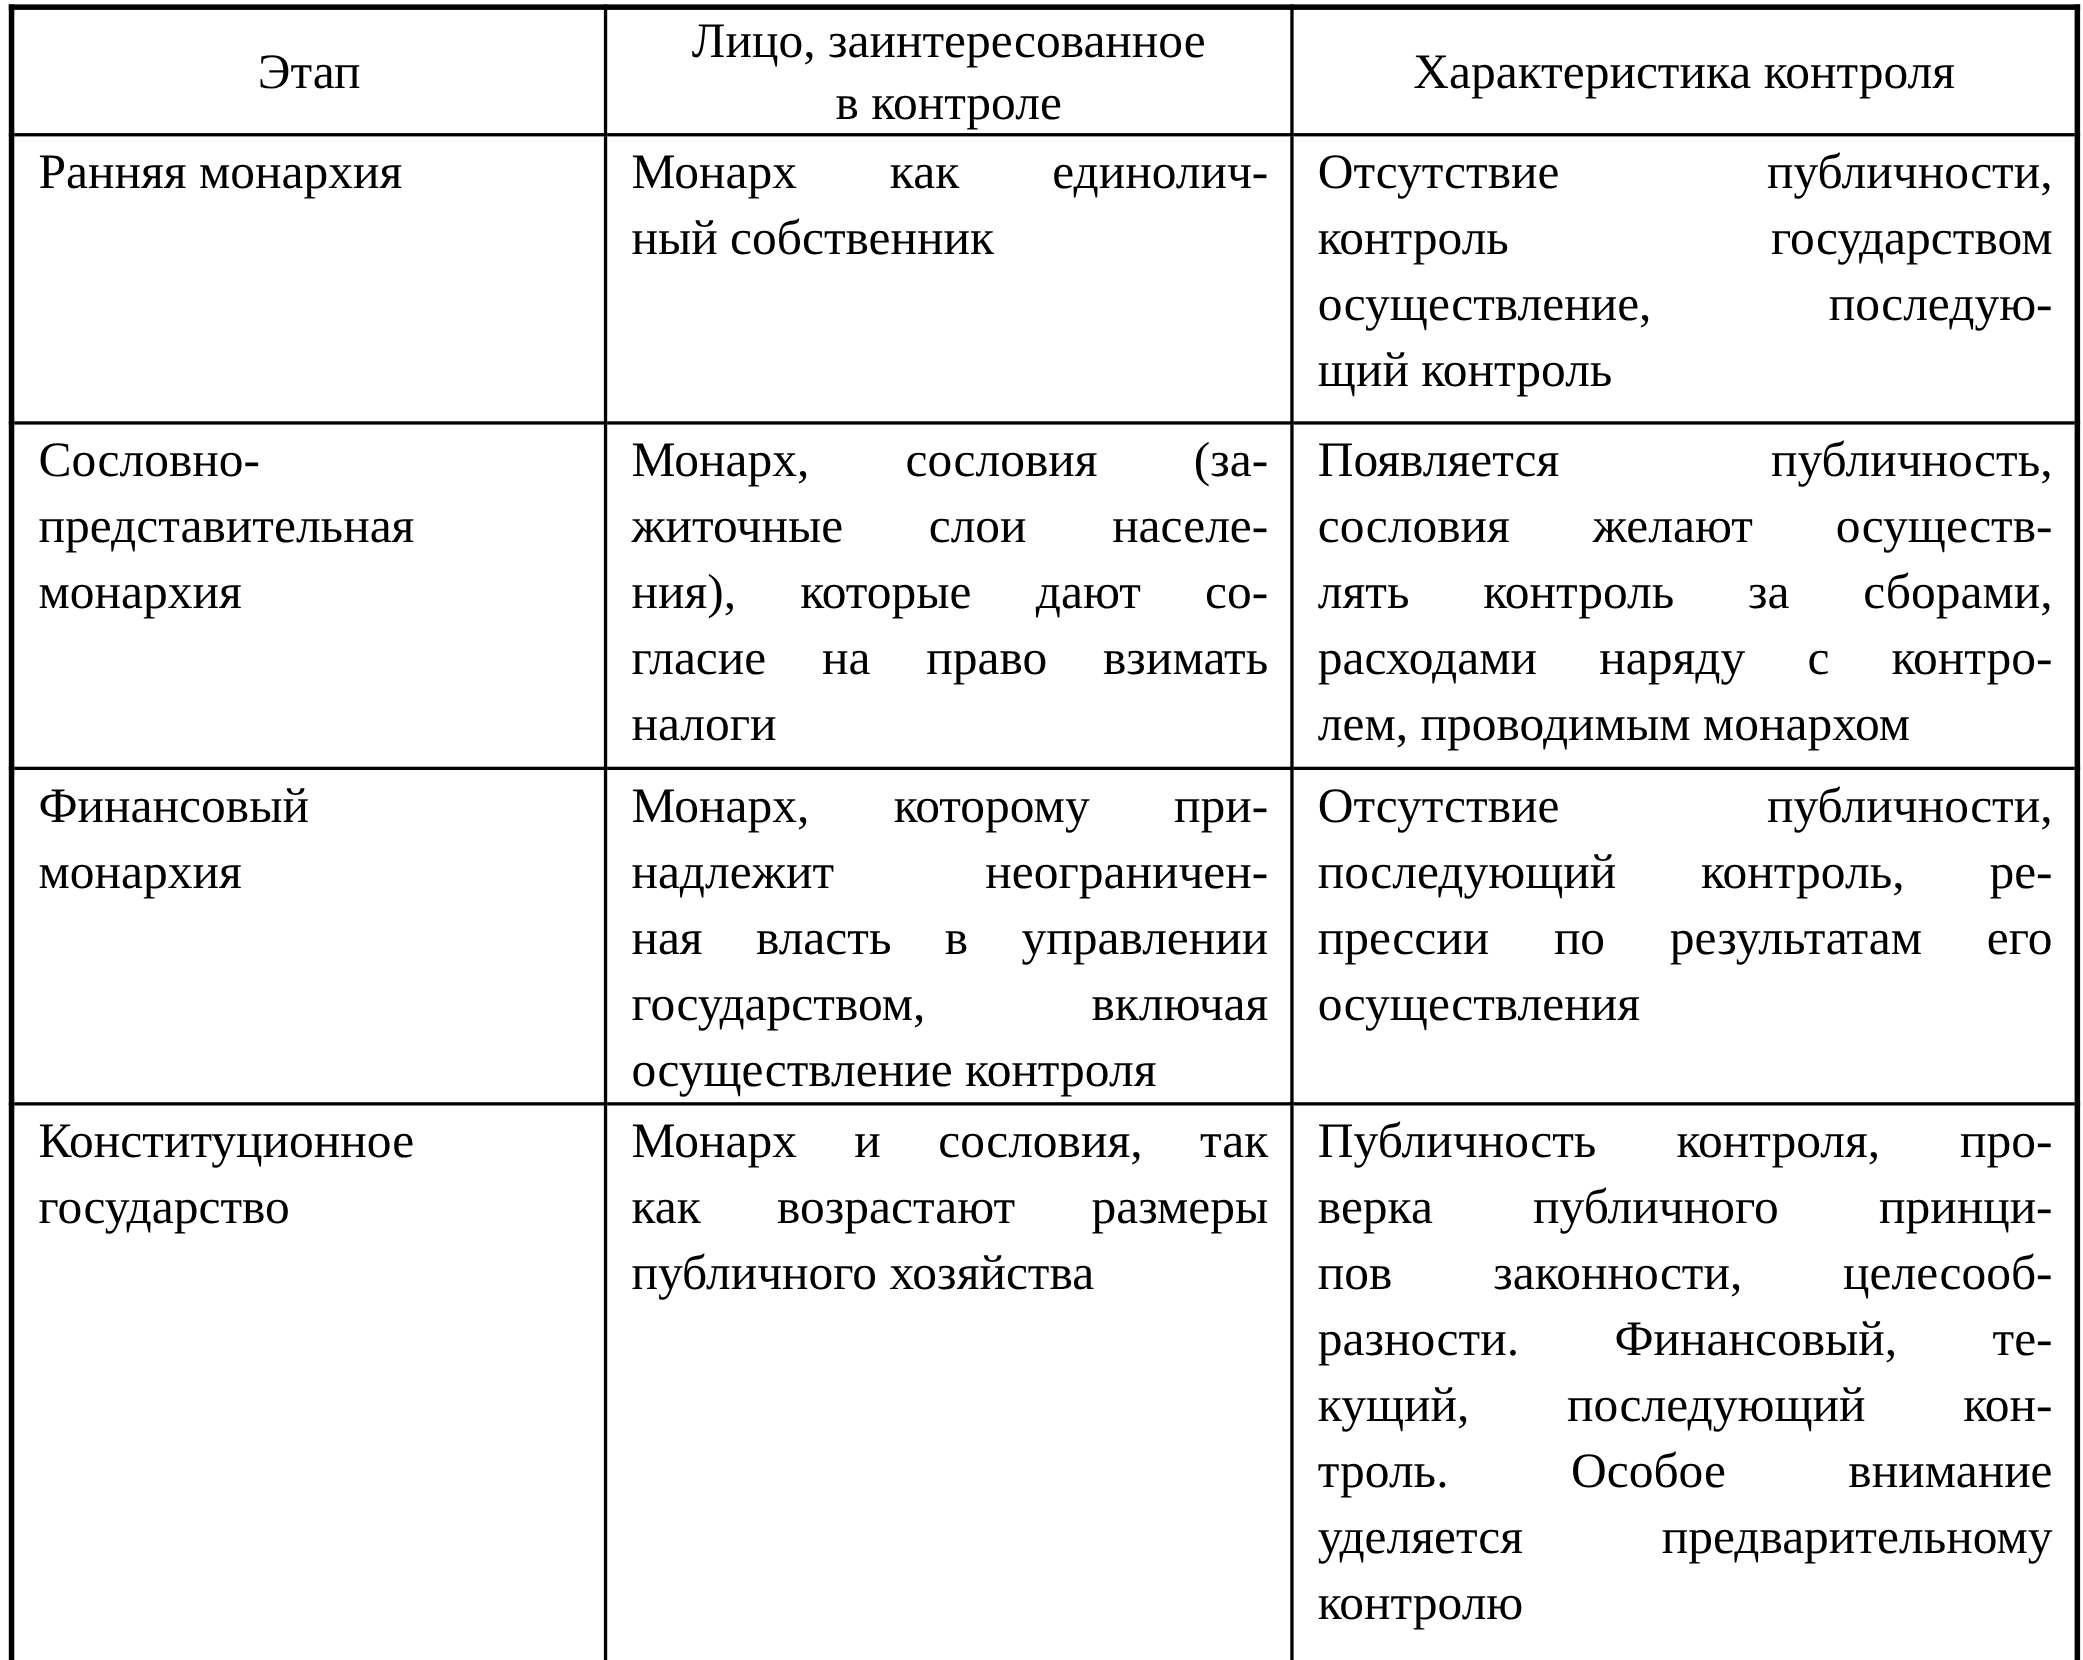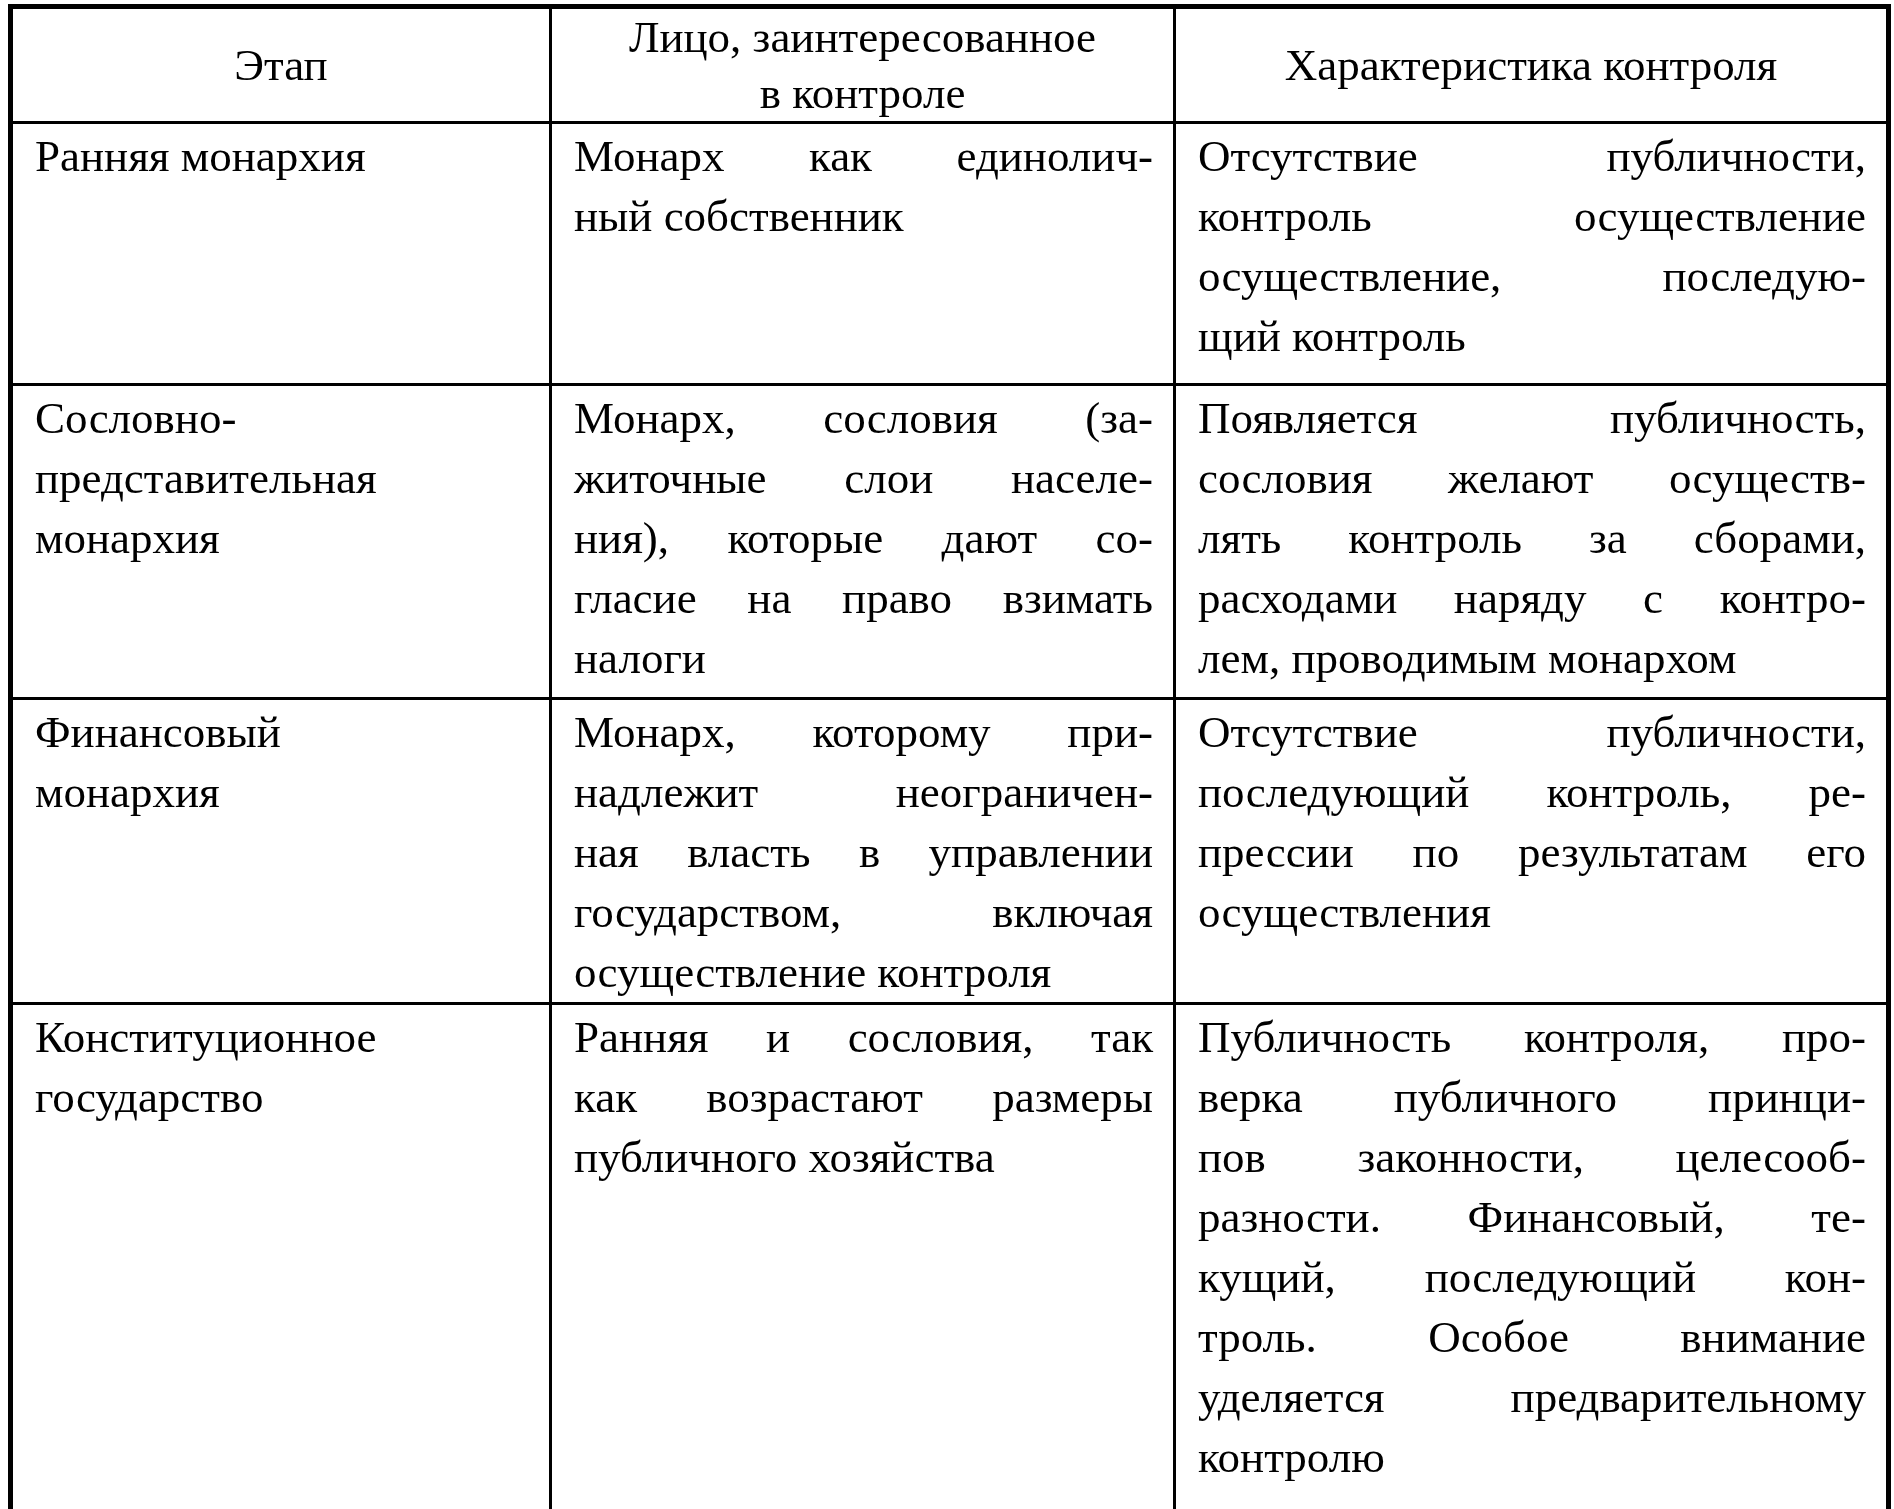--- a/index.html
+++ b/index.html
@@ -92,21 +92,21 @@
       <tr class="r0">
         <td>
             <div class="line">Ранняя монархия</div>
           </td>
         <td>
             <div class="line">Монарх как единолич-</div>
             <div class="line">ный собственник</div>
           </td>
         <td>
             <div class="line">Отсутствие публичности,</div>
-            <div class="line">контроль осуществление</div>
+            <div class="line">контроль государством</div>
             <div class="line">осуществление, последую-</div>
             <div class="line">щий контроль</div>
           </td>
       </tr>
       <tr class="r1">
         <td>
             <div class="line">Сословно-</div>
             <div class="line">представительная</div>
             <div class="line">монархия</div>
           </td>
@@ -143,21 +143,21 @@
             <div class="line">прессии по результатам его</div>
             <div class="line">осуществления</div>
           </td>
       </tr>
       <tr class="r3">
         <td>
             <div class="line">Конституционное</div>
             <div class="line">государство</div>
           </td>
         <td>
-            <div class="line">Ранняя и сословия, так</div>
+            <div class="line">Монарх и сословия, так</div>
             <div class="line">как возрастают размеры</div>
             <div class="line">публичного хозяйства</div>
           </td>
         <td>
             <div class="line">Публичность контроля, про-</div>
             <div class="line">верка публичного принци-</div>
             <div class="line">пов законности, целесооб-</div>
             <div class="line">разности. Финансовый, те-</div>
             <div class="line">кущий, последующий кон-</div>
             <div class="line">троль. Особое внимание</div>

